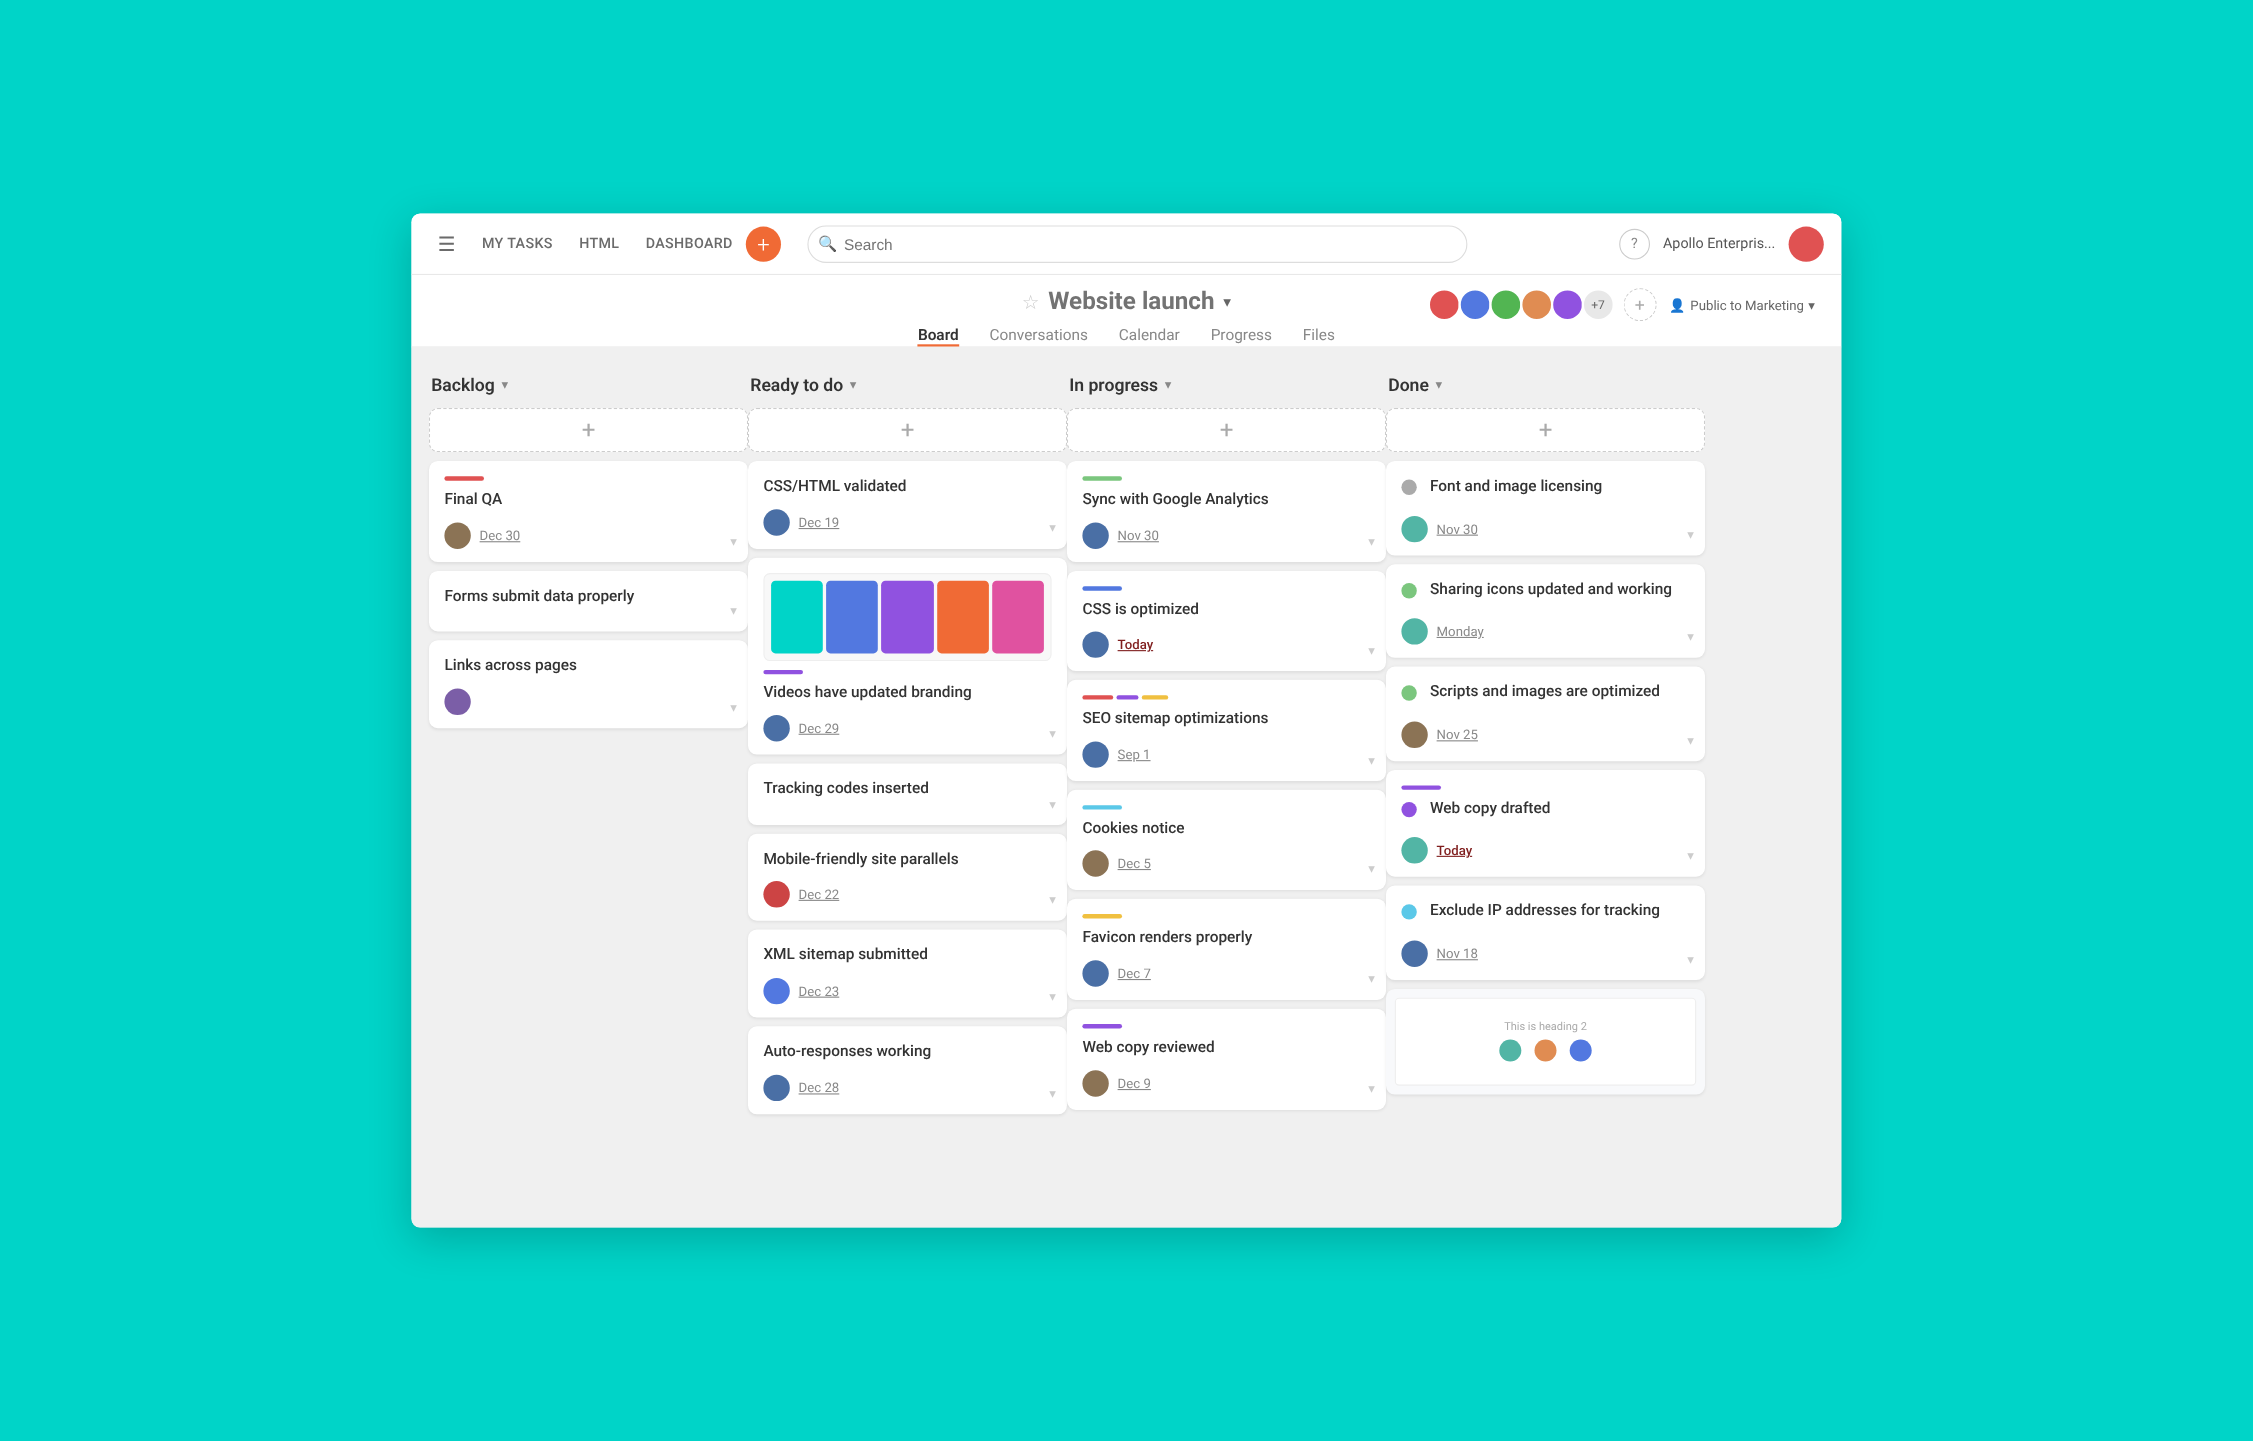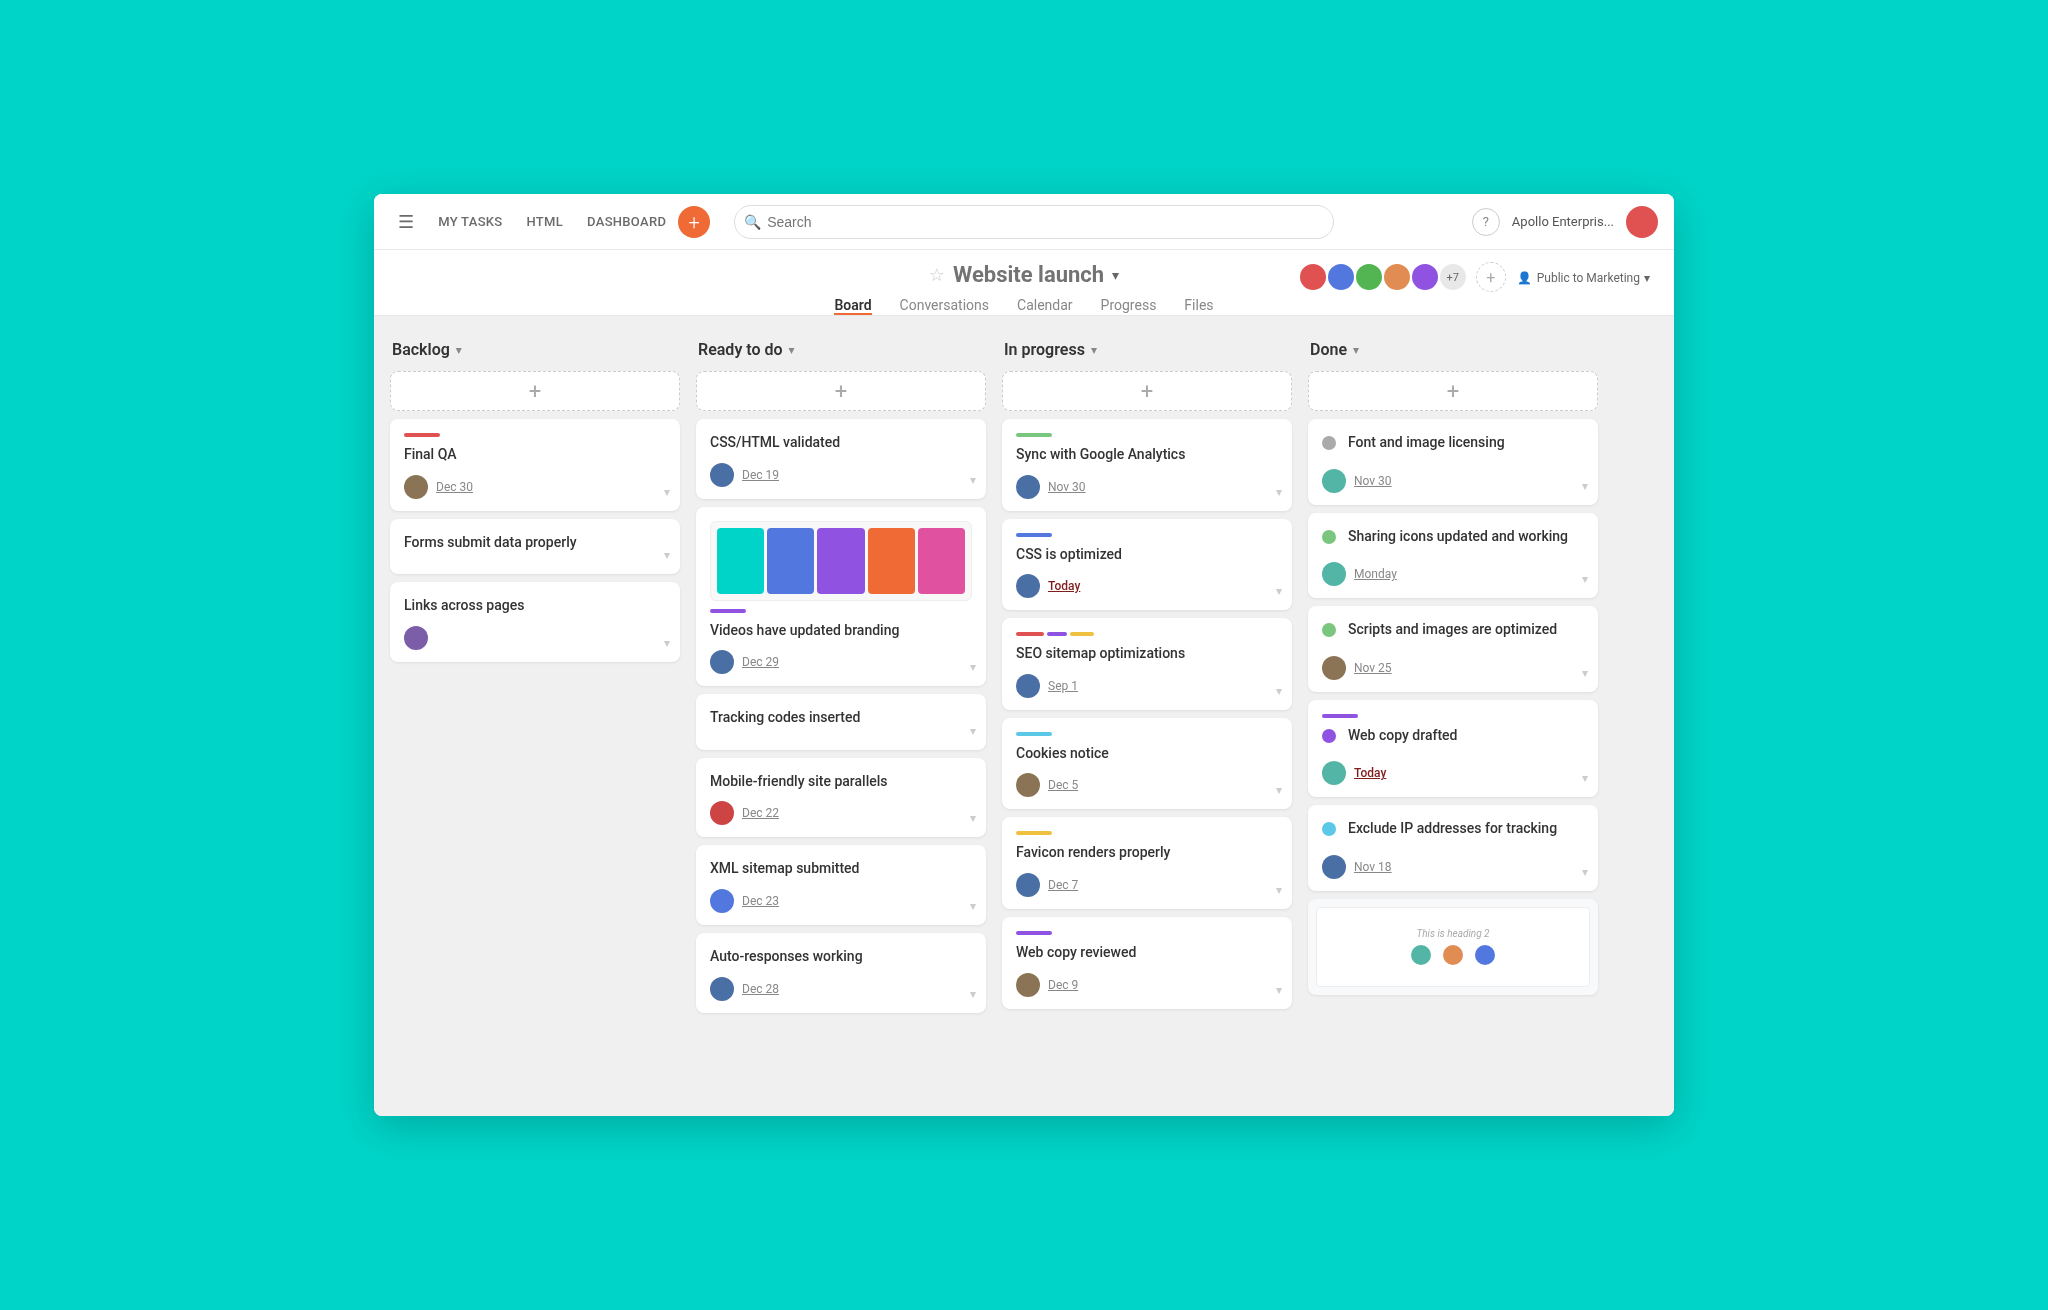--- a/index.html
+++ b/index.html
@@ -213,21 +213,20 @@
     }
     .project-tab.active {
       color: #333;
       font-weight: 600;
       border-bottom: 2px solid #f06a35;
     }
     
     .board-area {
       padding: 20px 16px;
       display: flex;
-      gap: 16px;
       overflow-x: auto;
       min-height: 800px;
       background: #f0f0f0;
     }
     .column {
       width: 290px;
       min-width: 290px;
       display: flex;
       flex-direction: column;
       gap: 8px;
@@ -648,21 +647,21 @@
         </div>
         <div class="card-meta" style="margin-top:6px;">
           <div class="card-avatar" style="background:#4a6fa5;"></div>
           <span class="card-date">Nov 18</span>
         </div>
         <span class="card-chevron">▾</span>
       </div>
 
       <div class="card" style="padding:8px;background:#f8f9fb;">
         <div style="background:#fff;border-radius:4px;padding:8px;border:1px solid #eee;min-height:80px;display:flex;flex-direction:column;align-items:center;justify-content:center;gap:6px;">
-          <div style="font-size:10px;color:#aaa;font-style:italic;">This is heading 2</div>
+          <div style="font-size:10px;color:#aaa;">This is heading 2</div>
           <div style="display:flex;gap:12px;align-items:center;">
             <div style="width:20px;height:20px;border-radius:50%;background:#52b5a5;"></div>
             <div style="width:20px;height:20px;border-radius:50%;background:#e08c52;"></div>
             <div style="width:20px;height:20px;border-radius:50%;background:#5278e0;"></div>
           </div>
         </div>
       </div>
     </div>
 
   </div>

